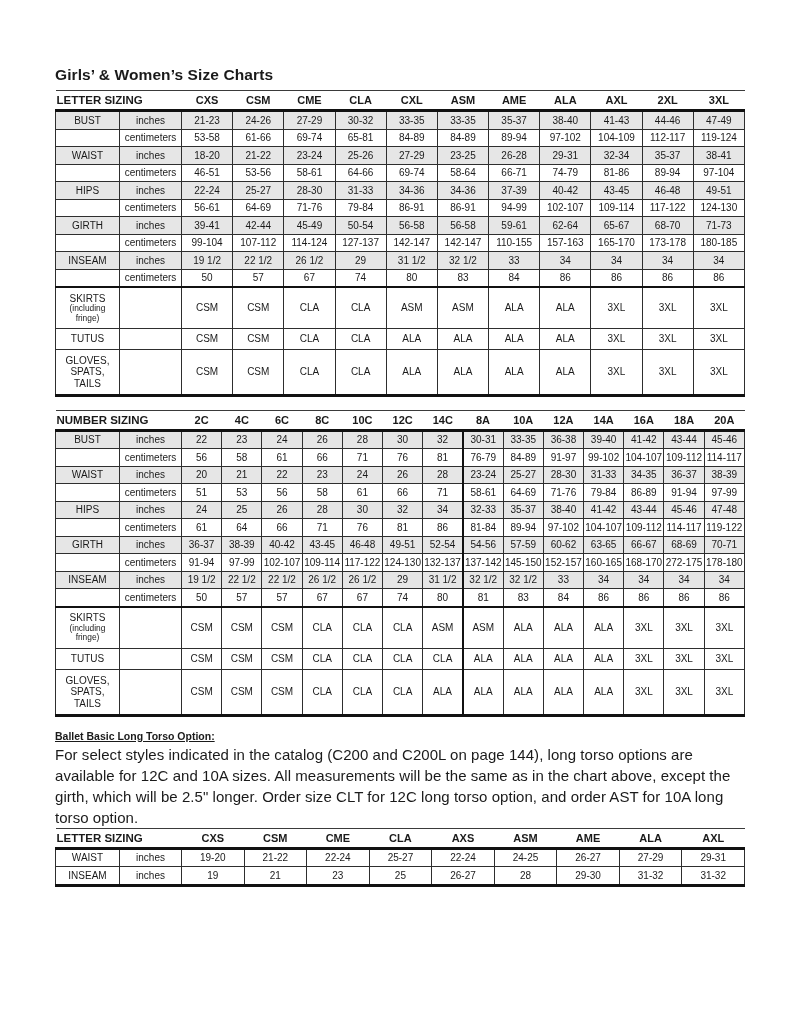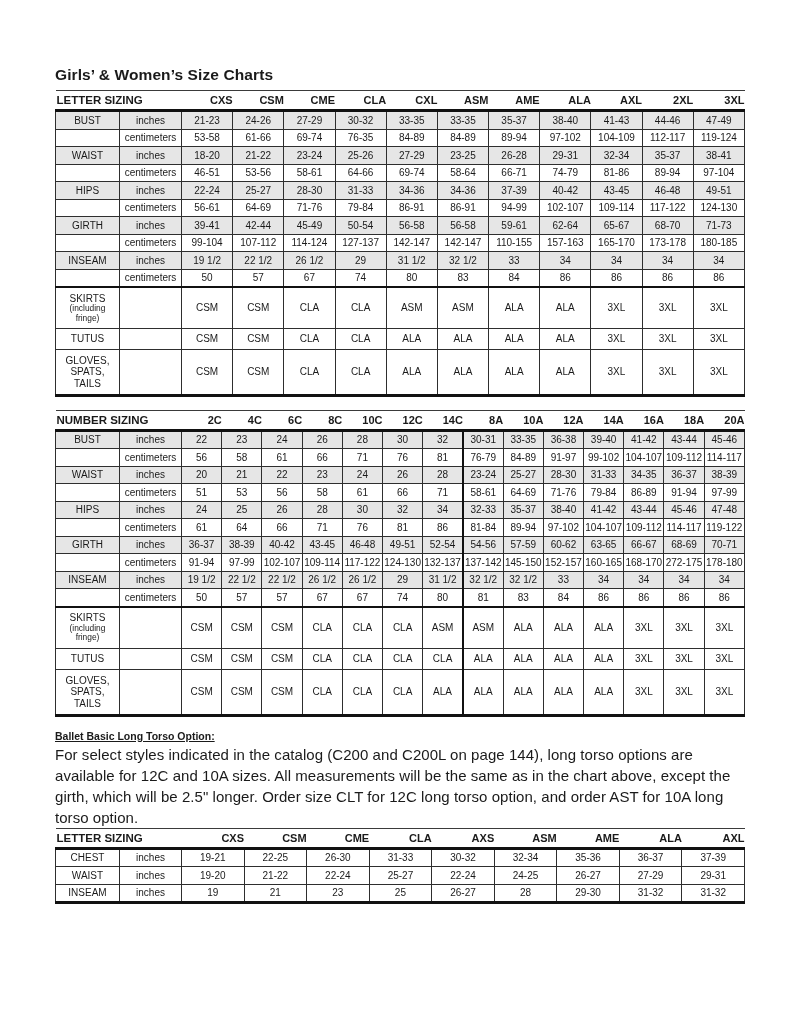--- a/index.html
+++ b/index.html
@@ -16,21 +16,21 @@
 
   table.size-table { border-collapse:collapse; table-layout:fixed; width:690px; margin:0 0 13px 0; }
   table.size-table:last-child { margin-bottom:0; }
   col.col-label { width:64px; }
   col.col-unit  { width:62px; }
 
   thead th {
     border-top:1px solid #3a3a3a;
     border-bottom:3px solid #111;
     font-size:11px; font-weight:bold;
-    padding:3px 0 3px 0; text-align:right;
+    padding:3px 0 3px 0; text-align:center;
     background:#fff;
   }
   thead th.corner { text-align:left; font-size:11.5px; padding-left:1px; }
 
   tbody td {
     border:1px solid #2e2e2e;
     font-size:10px; text-align:center;
     padding:2.5px 1px; line-height:1.15;
     background:#fff;
   }
@@ -100,21 +100,21 @@
           <td>41-43</td>
           <td>44-46</td>
           <td>47-49</td>
         </tr>
         <tr>
           <td class="lbl"></td>
           <td class="unit">centimeters</td>
           <td>53-58</td>
           <td>61-66</td>
           <td>69-74</td>
-          <td>76-35</td>
+          <td>65-81</td>
           <td>84-89</td>
           <td>84-89</td>
           <td>89-94</td>
           <td>97-102</td>
           <td>104-109</td>
           <td>112-117</td>
           <td>119-124</td>
         </tr>
         <tr class="shaded">
           <td class="lbl">WAIST</td>
@@ -609,33 +609,20 @@
           <th>CLA</th>
           <th>AXS</th>
           <th>ASM</th>
           <th>AME</th>
           <th>ALA</th>
           <th>AXL</th>
         </tr>
       </thead>
       <tbody>
         <tr>
-          <td class="lbl">CHEST</td>
-          <td class="unit">inches</td>
-          <td>19-21</td>
-          <td>22-25</td>
-          <td>26-30</td>
-          <td>31-33</td>
-          <td>30-32</td>
-          <td>32-34</td>
-          <td>35-36</td>
-          <td>36-37</td>
-          <td>37-39</td>
-        </tr>
-        <tr>
           <td class="lbl">WAIST</td>
           <td class="unit">inches</td>
           <td>19-20</td>
           <td>21-22</td>
           <td>22-24</td>
           <td>25-27</td>
           <td>22-24</td>
           <td>24-25</td>
           <td>26-27</td>
           <td>27-29</td>

